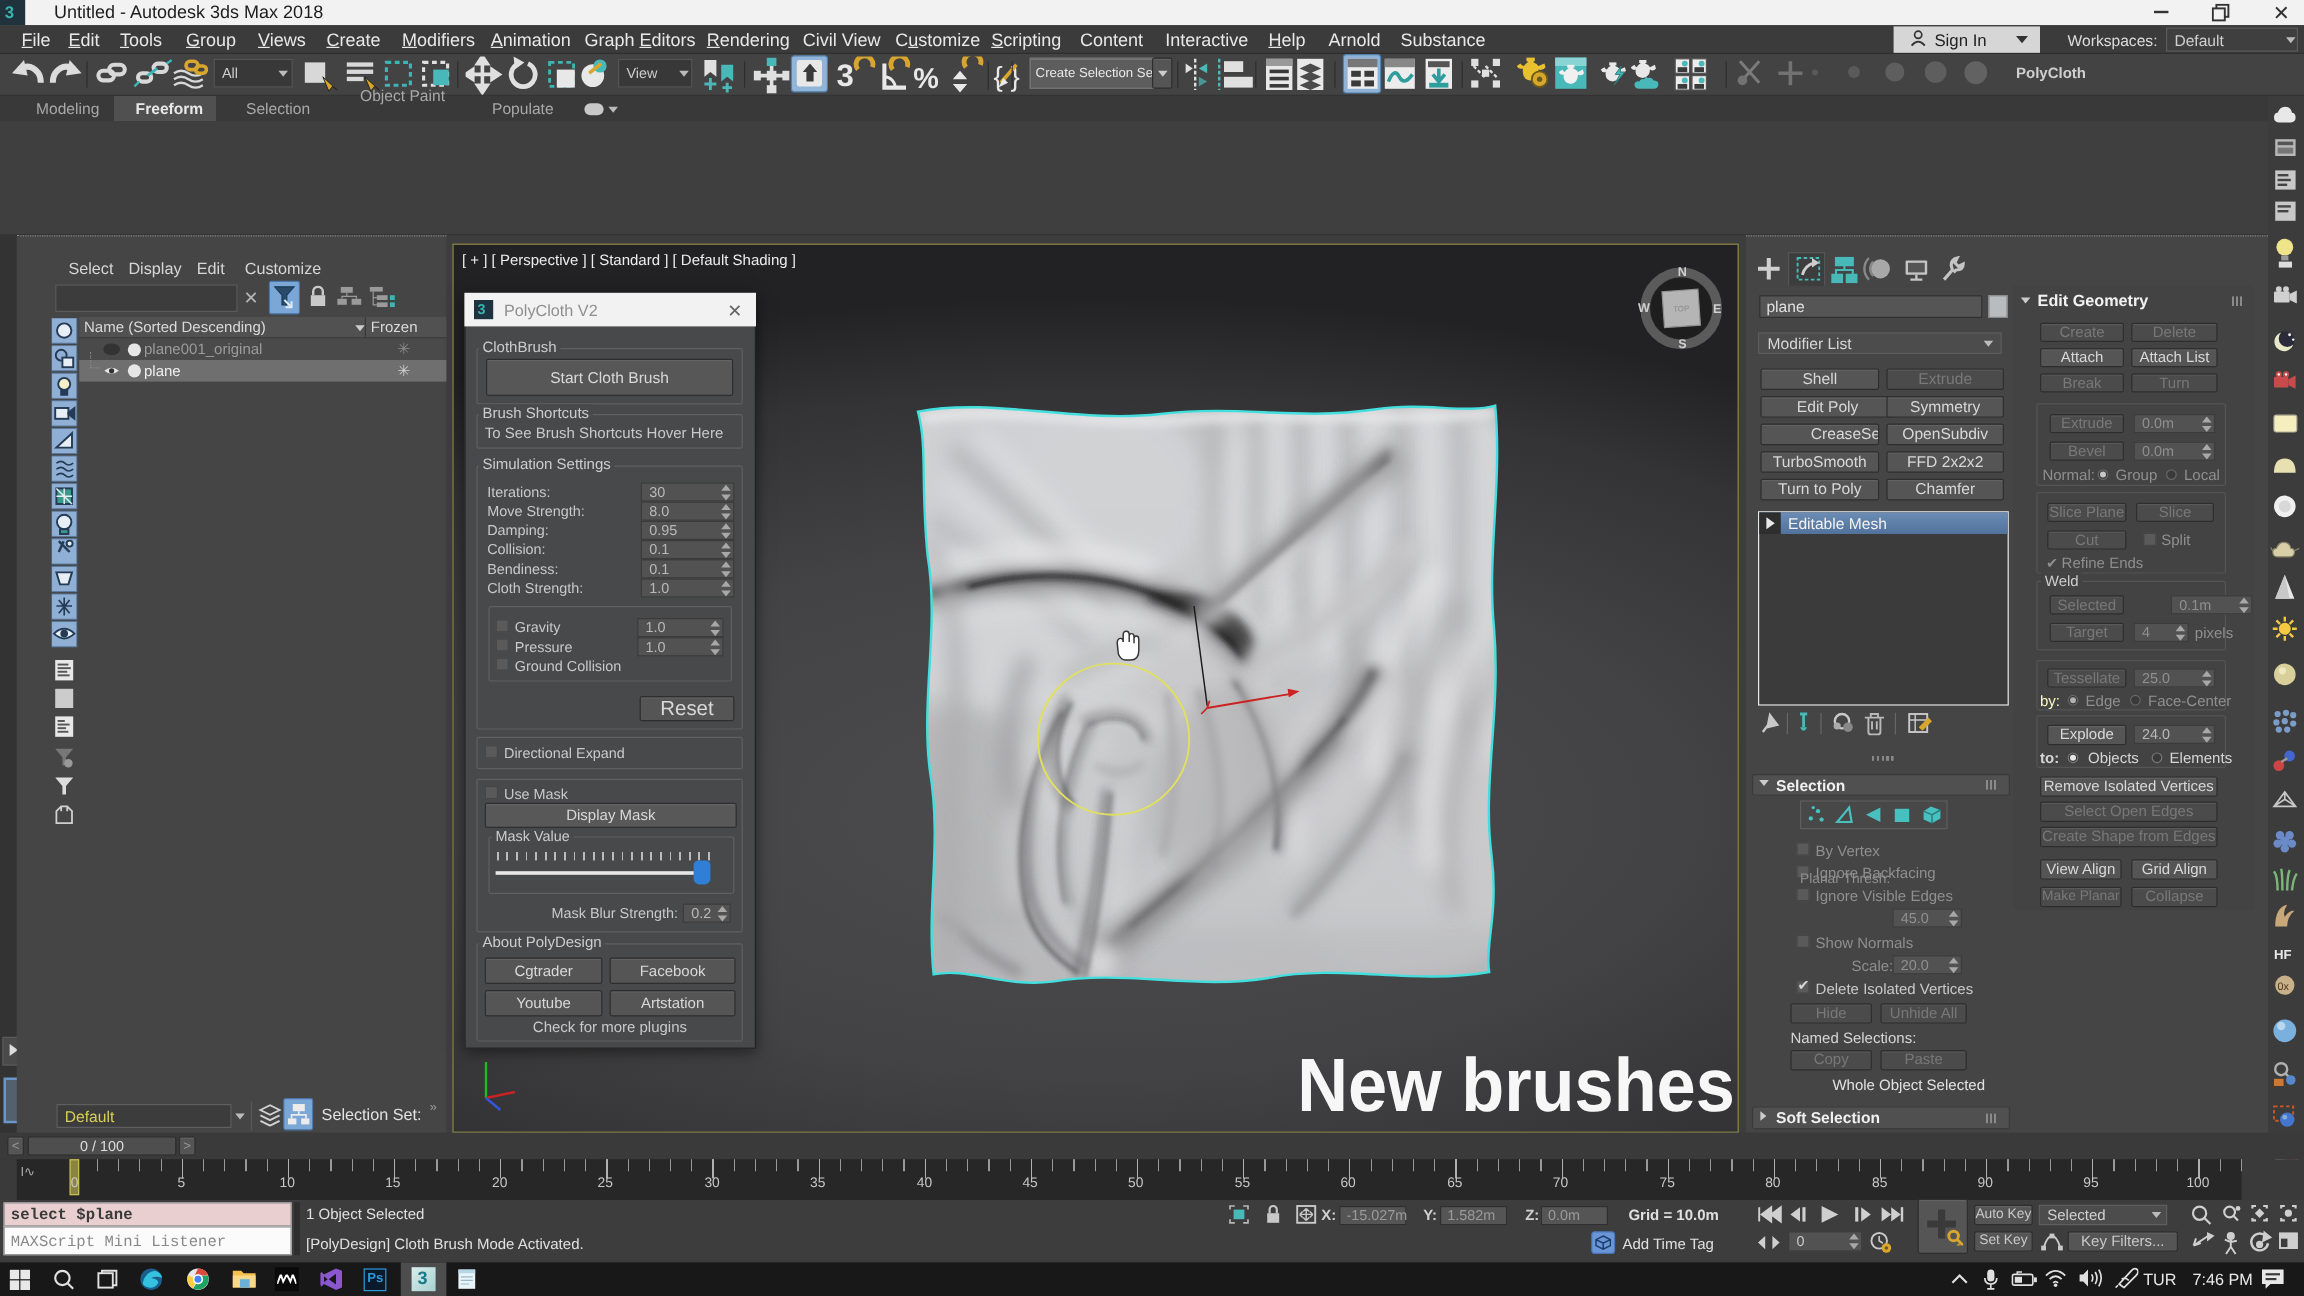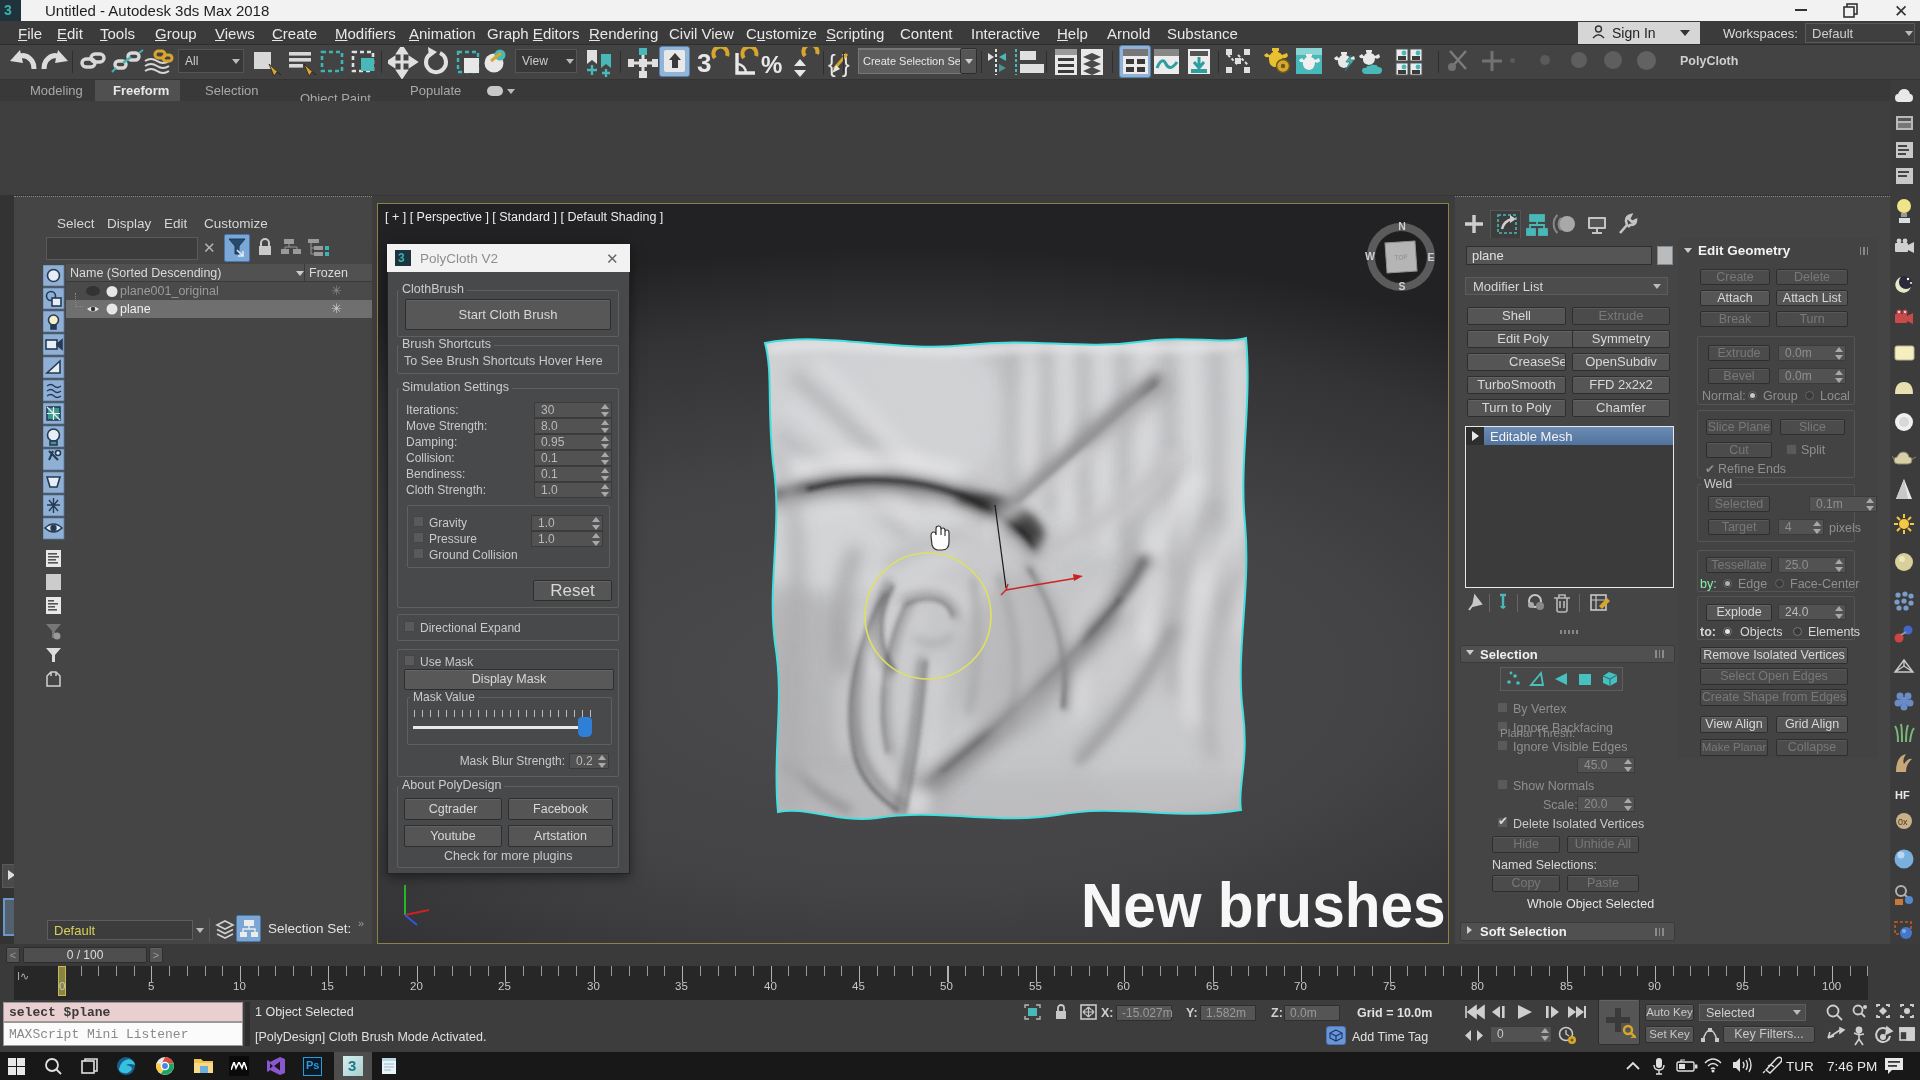--- a/index.html
+++ b/index.html
@@ -284,21 +284,21 @@
 <div class="abs" style="left:1604px;top:51px;width:18px;height:18px;border-radius:50%;background:#5e5e5e;"></div>
 <div class="abs" style="left:1637px;top:51px;width:19px;height:19px;border-radius:50%;background:#626262;"></div>
 <div class="abs" style="left:1680px;top:54px;color:#cfcfcf;font-size:12.5px;font-weight:bold;">PolyCloth</div>
 </div>
 
 <div class="abs" style="left:0;top:80px;width:1920px;height:21px;background:#393939;"></div>
 <div class="abs" style="left:95px;top:80px;width:85px;height:21px;background:#505050;"></div>
 <div class="abs" style="left:30px;top:83px;color:#a8a8a8;font-size:13px;">Modeling</div>
 <div class="abs" style="left:113px;top:83px;color:#e8e8e8;font-size:13px;font-weight:bold;">Freeform</div>
 <div class="abs" style="left:205px;top:83px;color:#a8a8a8;font-size:13px;">Selection</div>
-<div class="abs" style="left:300px;top:91px;color:#a8a8a8;font-size:13px;">Object Paint</div>
+<div class="abs" style="left:300px;top:72px;color:#a8a8a8;font-size:13px;">Object Paint</div>
 <div class="abs" style="left:410px;top:83px;color:#a8a8a8;font-size:13px;">Populate</div>
 <div class="abs" style="left:487px;top:86px;width:16px;height:10px;background:#c8c8c8;border-radius:5px;"></div>
 <div class="abs" style="left:507px;top:89px;width:0;height:0;border-left:4px solid transparent;border-right:4px solid transparent;border-top:5px solid #bbb;"></div>
 
 <div class="abs" style="left:0;top:101px;width:1920px;height:95px;background:#3f3f3f;border-bottom:1px solid #353535;"></div>
 
 <div class="abs" style="left:0;top:196px;width:14px;height:748px;background:#333333;"></div>
 <div class="abs" style="left:2px;top:864px;width:20px;height:24px;background:#4a4a4a;border:1px solid #5a5a5a;"></div>
 <div class="abs" style="left:8px;top:870px;width:0;height:0;border-top:5px solid transparent;border-bottom:5px solid transparent;border-left:7px solid #ddd;"></div>
 <div class="abs" style="left:3px;top:898px;width:33px;height:38px;background:#53606e;border:2px solid #6a96c8;"></div>
@@ -844,21 +844,21 @@
 <div class="grplab" style="left:1701px;top:477px;font-size:12.5px;background:#434343;">Weld</div>
 <div class="grp" style="left:1697px;top:484px;width:158px;height:58px;border-color:#555;"></div>
 <div class="btn dis" style="left:1708px;top:496px;width:62px;height:16px;font-size:12.5px;line-height:14px;">Selected</div>
 <div class="spin" style="left:1778px;top:496px;width:68px;color:#8f8f8f;margin-left:31px;">0.1m<i></i></div>
 <div class="btn dis" style="left:1708px;top:519px;width:62px;height:16px;font-size:12.5px;line-height:14px;">Target</div>
 <div class="spin" style="left:1778px;top:519px;width:46px;color:#8f8f8f;">4<i></i></div>
 <div class="abs" style="left:1829px;top:521px;color:#8f8f8f;font-size:12.5px;">pixels</div>
 <div class="grp" style="left:1697px;top:550px;width:158px;height:42px;border-color:#555;"></div>
 <div class="btn dis" style="left:1706px;top:557px;width:66px;height:16px;font-size:12.5px;line-height:14px;">Tessellate</div>
 <div class="spin" style="left:1778px;top:557px;width:68px;color:#8f8f8f;">25.0<i></i></div>
-<div class="abs" style="left:1700px;top:577px;color:#86efac;font-size:12.5px;">by:</div>
+<div class="abs" style="left:1700px;top:577px;color:#fef9c3;font-size:12.5px;">by:</div>
 <div class="abs" style="left:1723px;top:579px;width:9px;height:9px;border-radius:50%;background:#3a3a3a;border:1px solid #666;"></div>
 <div class="abs" style="left:1725px;top:581px;width:5px;height:5px;border-radius:50%;background:#b0b0b0;"></div>
 <div class="abs" style="left:1738px;top:577px;color:#8f8f8f;font-size:12.5px;">Edge</div>
 <div class="abs" style="left:1775px;top:579px;width:9px;height:9px;border-radius:50%;background:#3a3a3a;border:1px solid #666;"></div>
 <div class="abs" style="left:1790px;top:577px;color:#8f8f8f;font-size:12.5px;">Face-Center</div>
 <div class="grp" style="left:1697px;top:596px;width:158px;height:44px;border-color:#555;"></div>
 <div class="btn" style="left:1706px;top:604px;width:66px;height:17px;font-size:12.5px;line-height:15px;">Explode</div>
 <div class="spin" style="left:1778px;top:604px;width:68px;">24.0<i></i></div>
 <div class="abs" style="left:1700px;top:625px;color:#d6d6d6;font-size:12.5px;font-weight:bold;">to:</div>
 <div class="abs" style="left:1723px;top:627px;width:9px;height:9px;border-radius:50%;background:#3a3a3a;border:1px solid #777;"></div>

